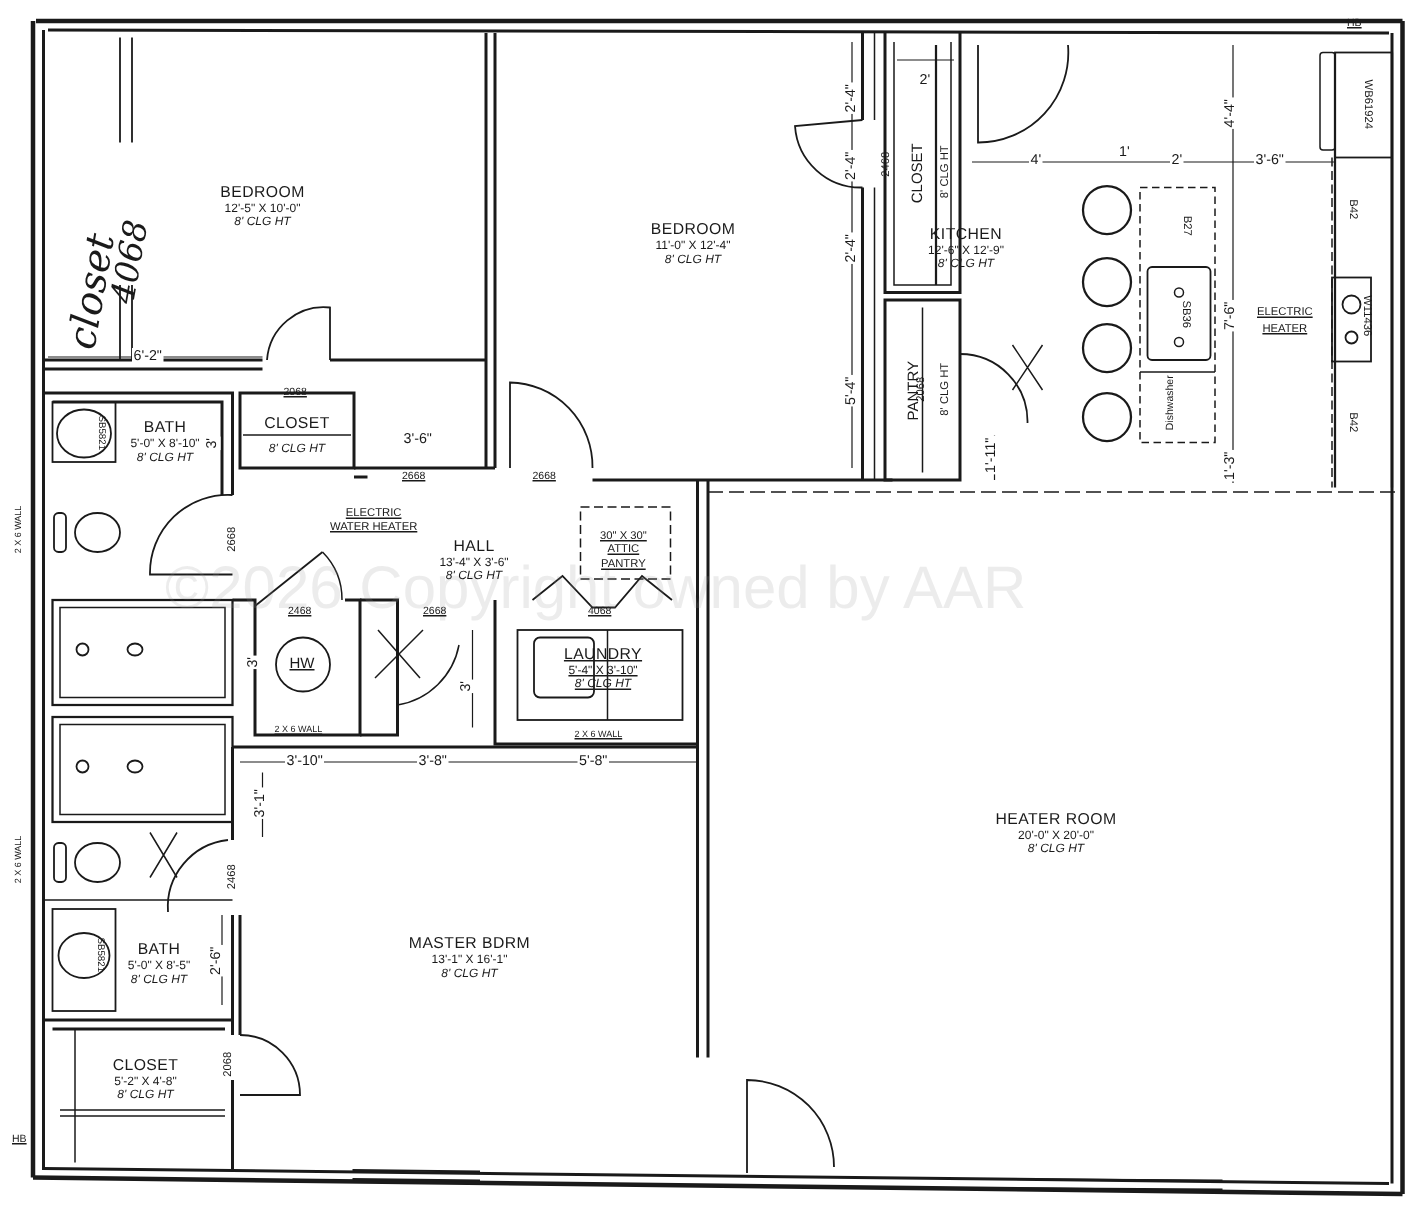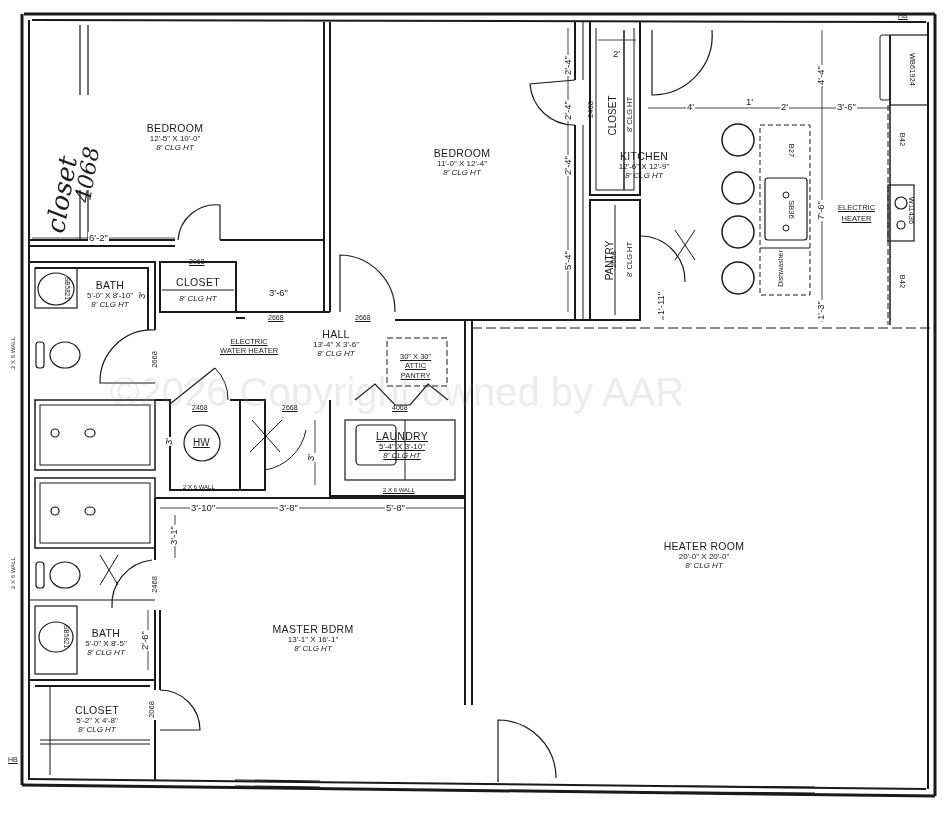--- a/index.html
+++ b/index.html
@@ -187,21 +187,21 @@
 </div>
 <div class="lbl" style="left:110px;top:279px;">
   <div class="name">BATH</div>
   <div class="dim">5'-0" X 8'-10"</div>
   <div class="ht">8' CLG HT</div>
 </div>
 <div class="lbl" style="left:198px;top:276px;">
   <div class="name">CLOSET</div>
   <div class="ht" style="margin-top:6px;">8' CLG HT</div>
 </div>
-<div class="lbl" style="left:316px;top:328px;margin-left:20px;">
+<div class="lbl" style="left:316px;top:358px;">
   <div class="name">HALL</div>
   <div class="dim">13'-4" X 3'-6"</div>
   <div class="ht">8' CLG HT</div>
 </div>
 <div class="lbl" style="left:402px;top:430px;text-decoration:underline;">
   <div class="name">LAUNDRY</div>
   <div class="dim">5'-4" X 3'-10"</div>
   <div class="ht">8' CLG HT</div>
 </div>
 <div class="lbl" style="left:704px;top:540px;">

